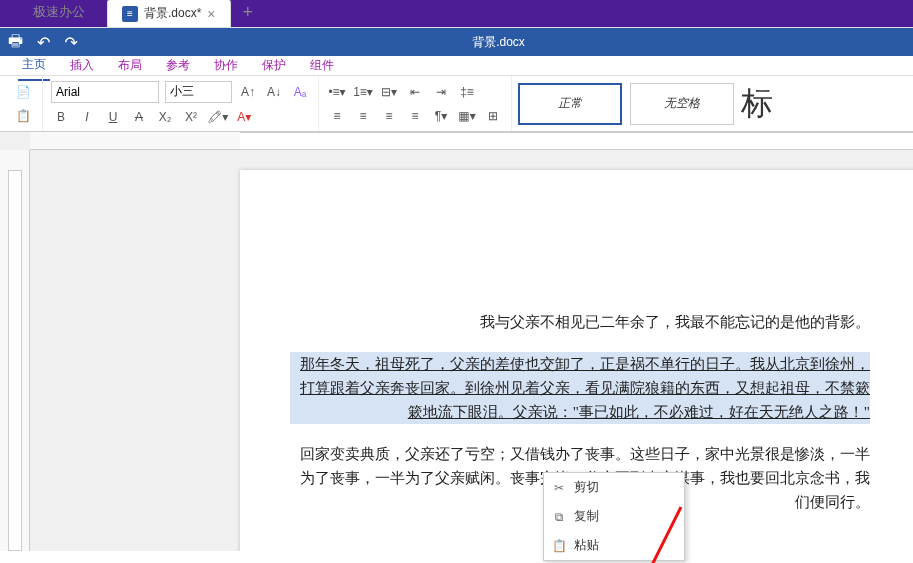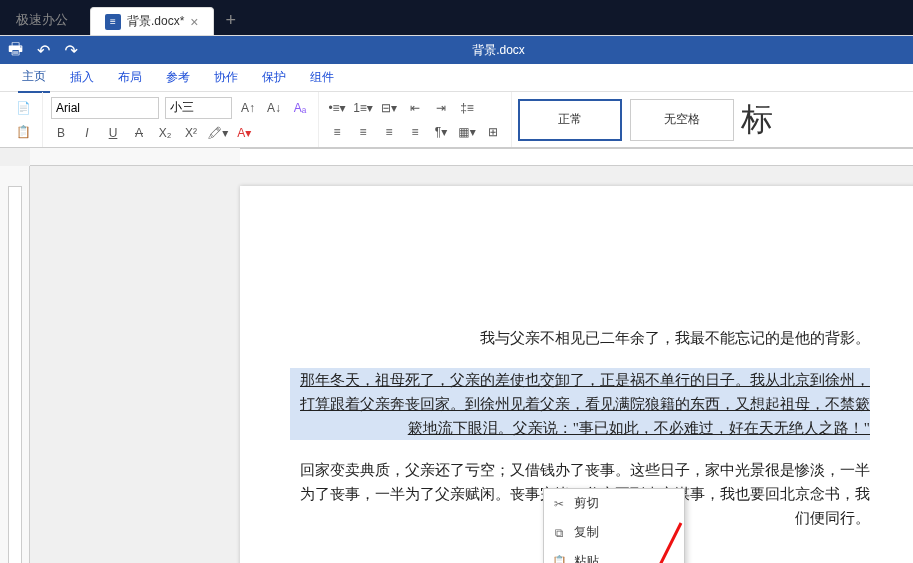--- a/index.html
+++ b/index.html
@@ -1,35 +1,35 @@
 <!DOCTYPE html>
 <html><head>
 <meta charset="utf-8">
 <style>
   * { box-sizing: border-box; margin: 0; padding: 0; }
   body { font-family: "Microsoft YaHei", Arial, sans-serif; font-size: 12px; color: #333; background: #fff; width: 913px; height: 563px; overflow: hidden; position: relative; }
-  .title-tabs { height: 36px; background: #0f172a; border-bottom: 1px solid #ddd; display: flex; align-items: flex-end; padding-left: 4px; }
+  .title-tabs { height: 28px; background: #4c1d95; border-bottom: 1px solid #ddd; display: flex; align-items: flex-end; padding-left: 21px; }
   .app-label { color: #888; font-size: 13px; padding: 6px 12px; }
   .doc-tab { background: #fff; border: 1px solid #ddd; border-bottom: none; padding: 5px 14px; border-radius: 4px 4px 0 0; display: flex; align-items: center; gap: 6px; margin-left: 10px; }
   .doc-tab .docicon { width: 16px; height: 16px; background: #2a59a6; border-radius: 2px; display: inline-flex; align-items: center; justify-content: center; color: #fff; font-size: 10px; }
   .doc-tab .close { color: #888; font-size: 14px; }
   .new-tab { color: #888; font-size: 18px; padding: 4px 12px; }
   .title-bar { height: 28px; background: #2a59a6; color: #fff; display: flex; align-items: center; padding: 0 8px; gap: 14px; }
   .title-bar .spacer { flex: 1; }
   .title-bar .tbicon { font-size: 16px; cursor: pointer; }
-  .ribbon-tabs { height: 28px; background: #fff; display: flex; align-items: center; gap: 16px; padding-left: 18px; border-bottom: 1px solid #e0e0e0; }
-  .ribbon-tabs .rtab { padding: 6px 4px; color: #1d4ed8; }
+  .ribbon-tabs { height: 20px; background: #fff; display: flex; align-items: center; gap: 16px; padding-left: 18px; border-bottom: 1px solid #e0e0e0; }
+  .ribbon-tabs .rtab { padding: 6px 4px; color: #a21caf; }
   .ribbon-tabs .rtab.active { border-bottom: 2px solid #2a59a6; color: #2a59a6; }
   .ribbon { height: 56px; background: #fff; border-bottom: 1px solid #ccc; display: flex; align-items: stretch; padding-left: 6px; overflow: hidden; }
   .ribbon .group { display: flex; flex-direction: column; justify-content: center; padding: 2px 8px; border-right: 1px solid #eee; gap: 4px; }
   .ribbon .row { display: flex; align-items: center; gap: 6px; }
   .ribbon .btn { min-width: 20px; height: 20px; display: inline-flex; align-items: center; justify-content: center; font-size: 12px; color: #555; cursor: pointer; }
   .ribbon select, .ribbon .sel { border: 1px solid #ccc; height: 22px; font-size: 12px; padding: 0 4px; background: #fff; }
   .ribbon .styles { display: flex; gap: 8px; padding: 6px; align-items: center; }
-  .ribbon .style-box { border: 1px solid #ccc; width: 104px; height: 42px; display: flex; align-items: center; justify-content: center; }
+  .ribbon .style-box { border: 1px solid #ccc; width: 104px; height: 42px; display: flex; align-items: center; justify-content: center; font-style: italic; }
   .ribbon .style-box.active { border: 2px solid #2a59a6; }
   .ribbon .style-big { width: 30px; height: 42px; font-size: 32px; font-family: SimSun, serif; display:flex; align-items:center; justify-content:center; }
   .workspace { position: relative; height: calc(100% - 144px); background: #f0f0f0; display: flex; }
   .ruler-h { position: absolute; top: 0; left: 30px; right: 0; height: 18px; background: #f8f8f8; border-bottom: 1px solid #ccc; display:flex; }
   .ruler-h-inner { position:absolute; left:210px; right:0; height:100%; background:#fff; border-top:1px solid #ccc;}
   .ruler-v { width: 30px; background: #f8f8f8; border-right: 1px solid #ccc; margin-top:18px; position:relative;}
   .ruler-v-inner{ position:absolute; top:20px; bottom:0; left:8px; width:14px; background:#fff; border:1px solid #ccc;}
   .page-area { flex: 1; margin-top: 18px; position: relative; overflow: hidden; }
   .page { position: absolute; left: 210px; top: 20px; width: 680px; min-height: 800px; background: #fff; box-shadow: 0 0 4px rgba(0,0,0,.2); padding: 140px 50px 40px 50px; }
   .page p { font-size: 15px; line-height: 1.6; color: #222; font-family: SimSun, \"SimSun\", serif; margin-bottom: 18px; text-align: right; }

